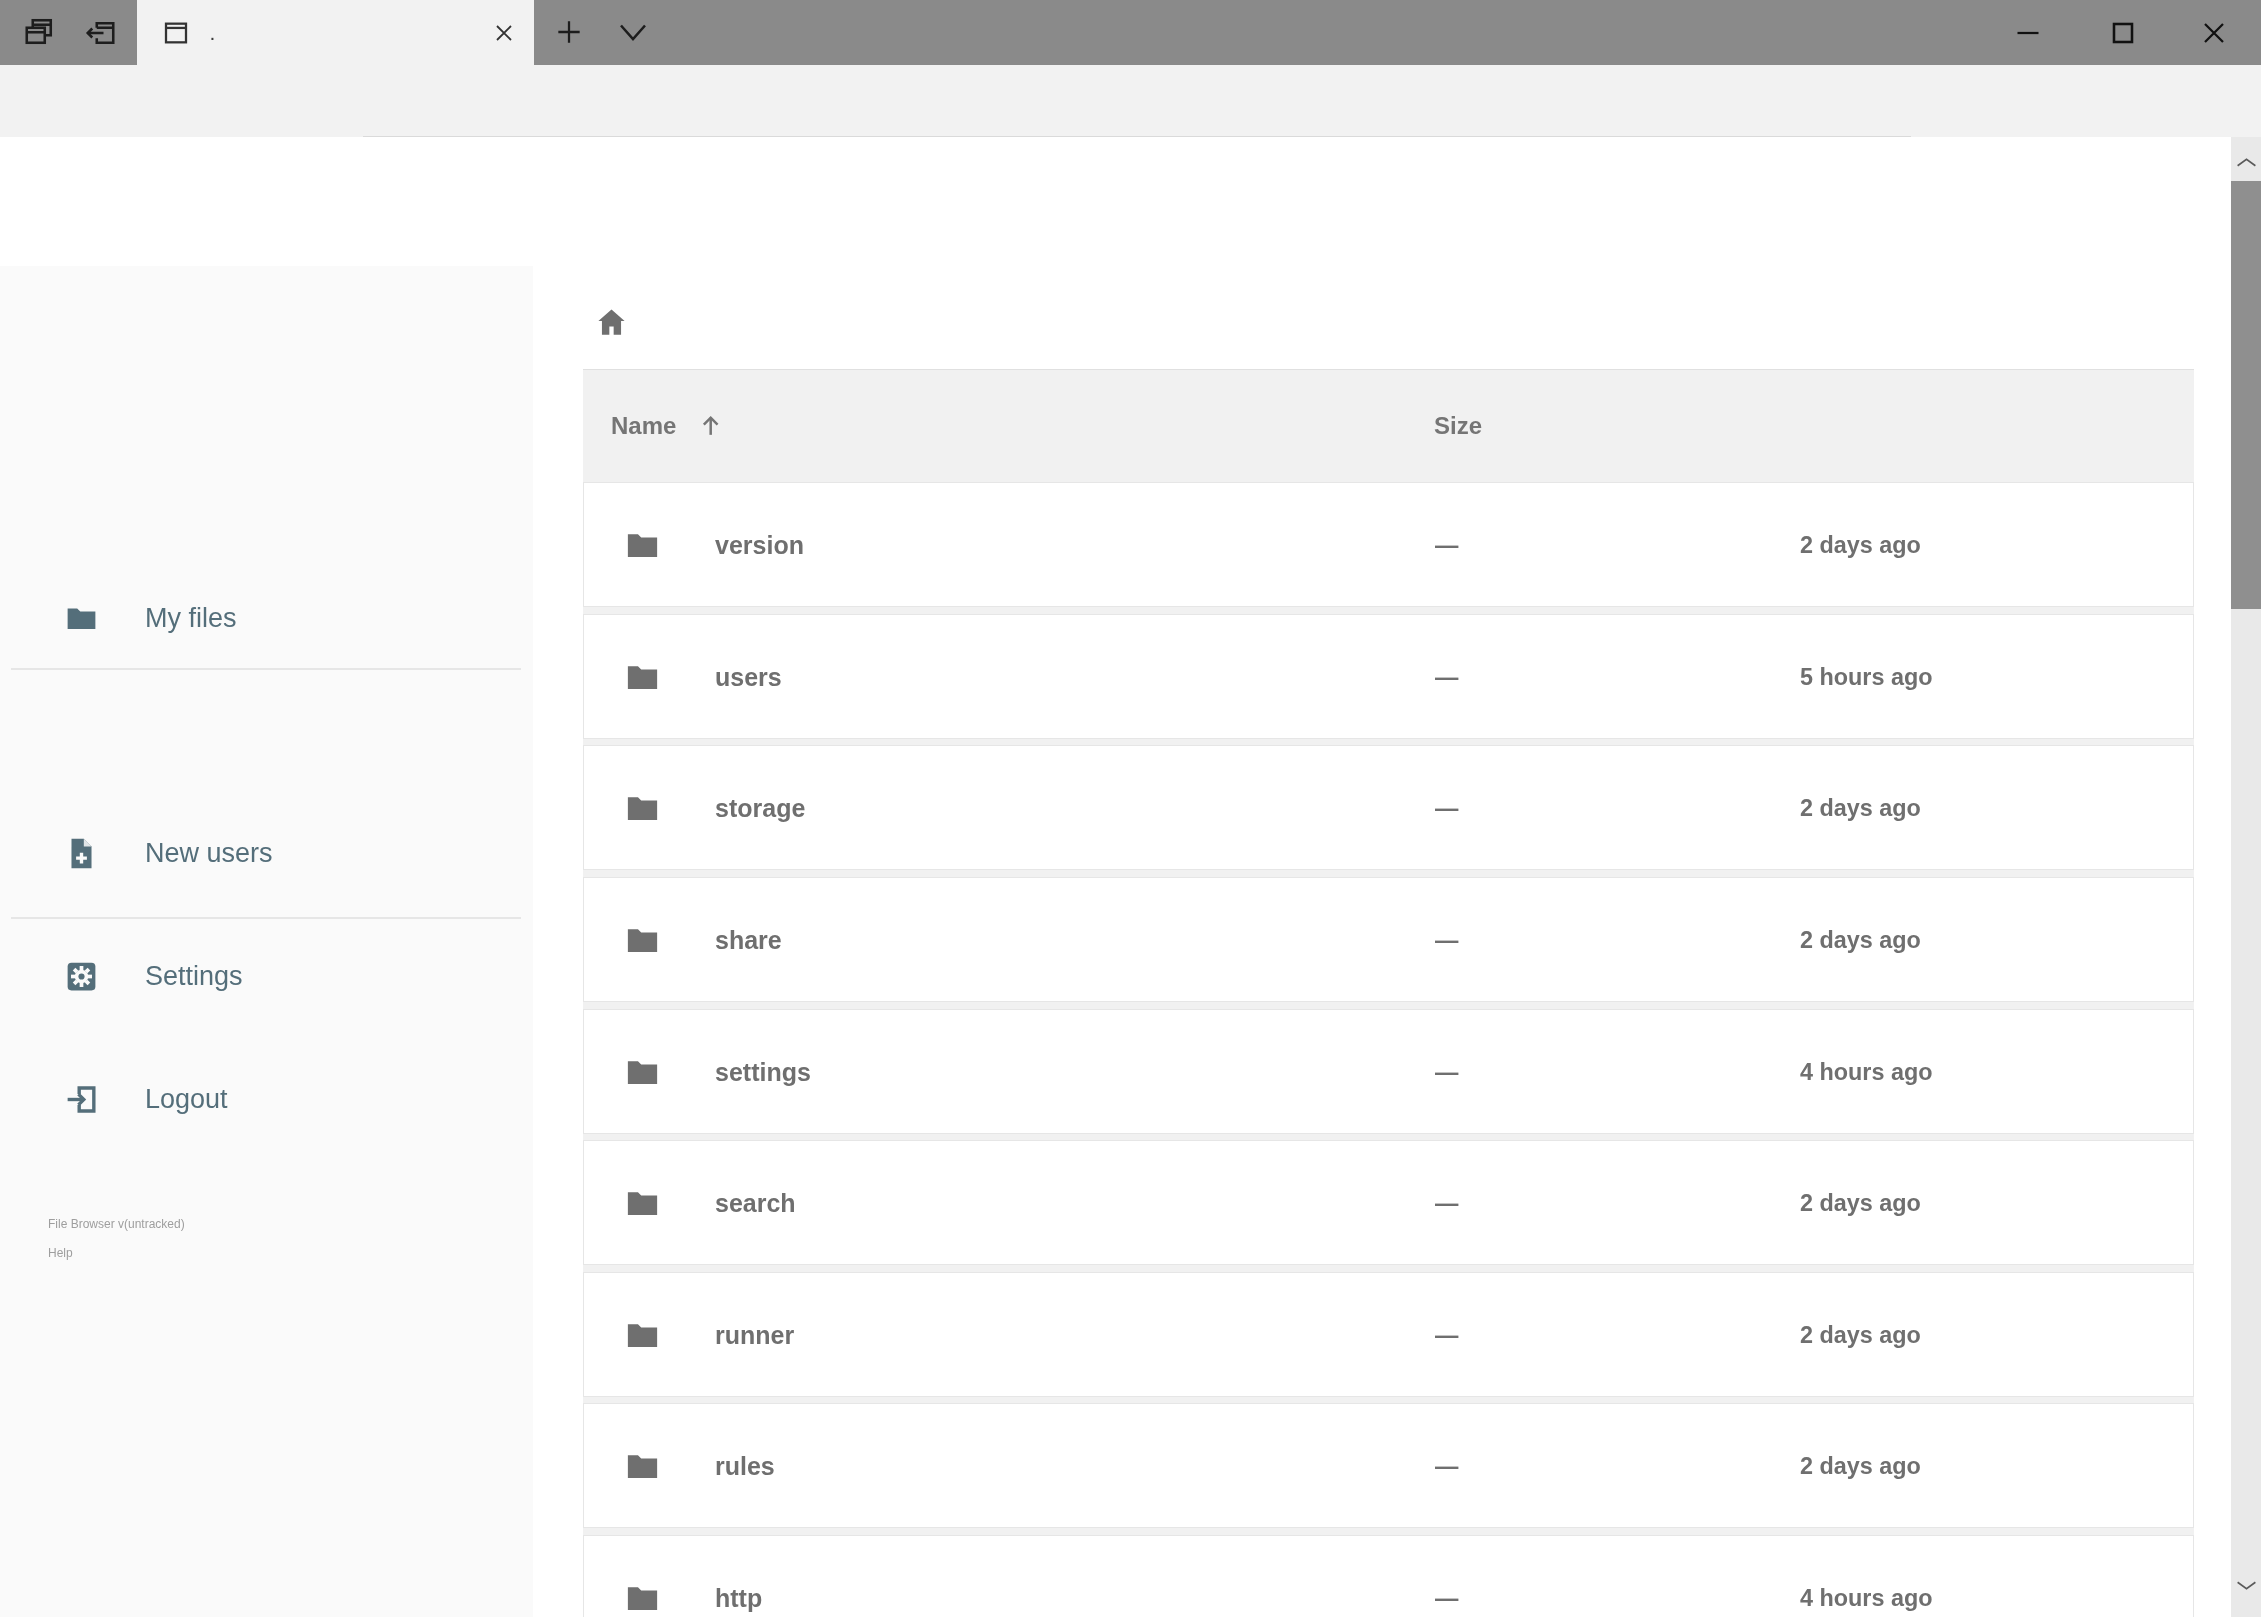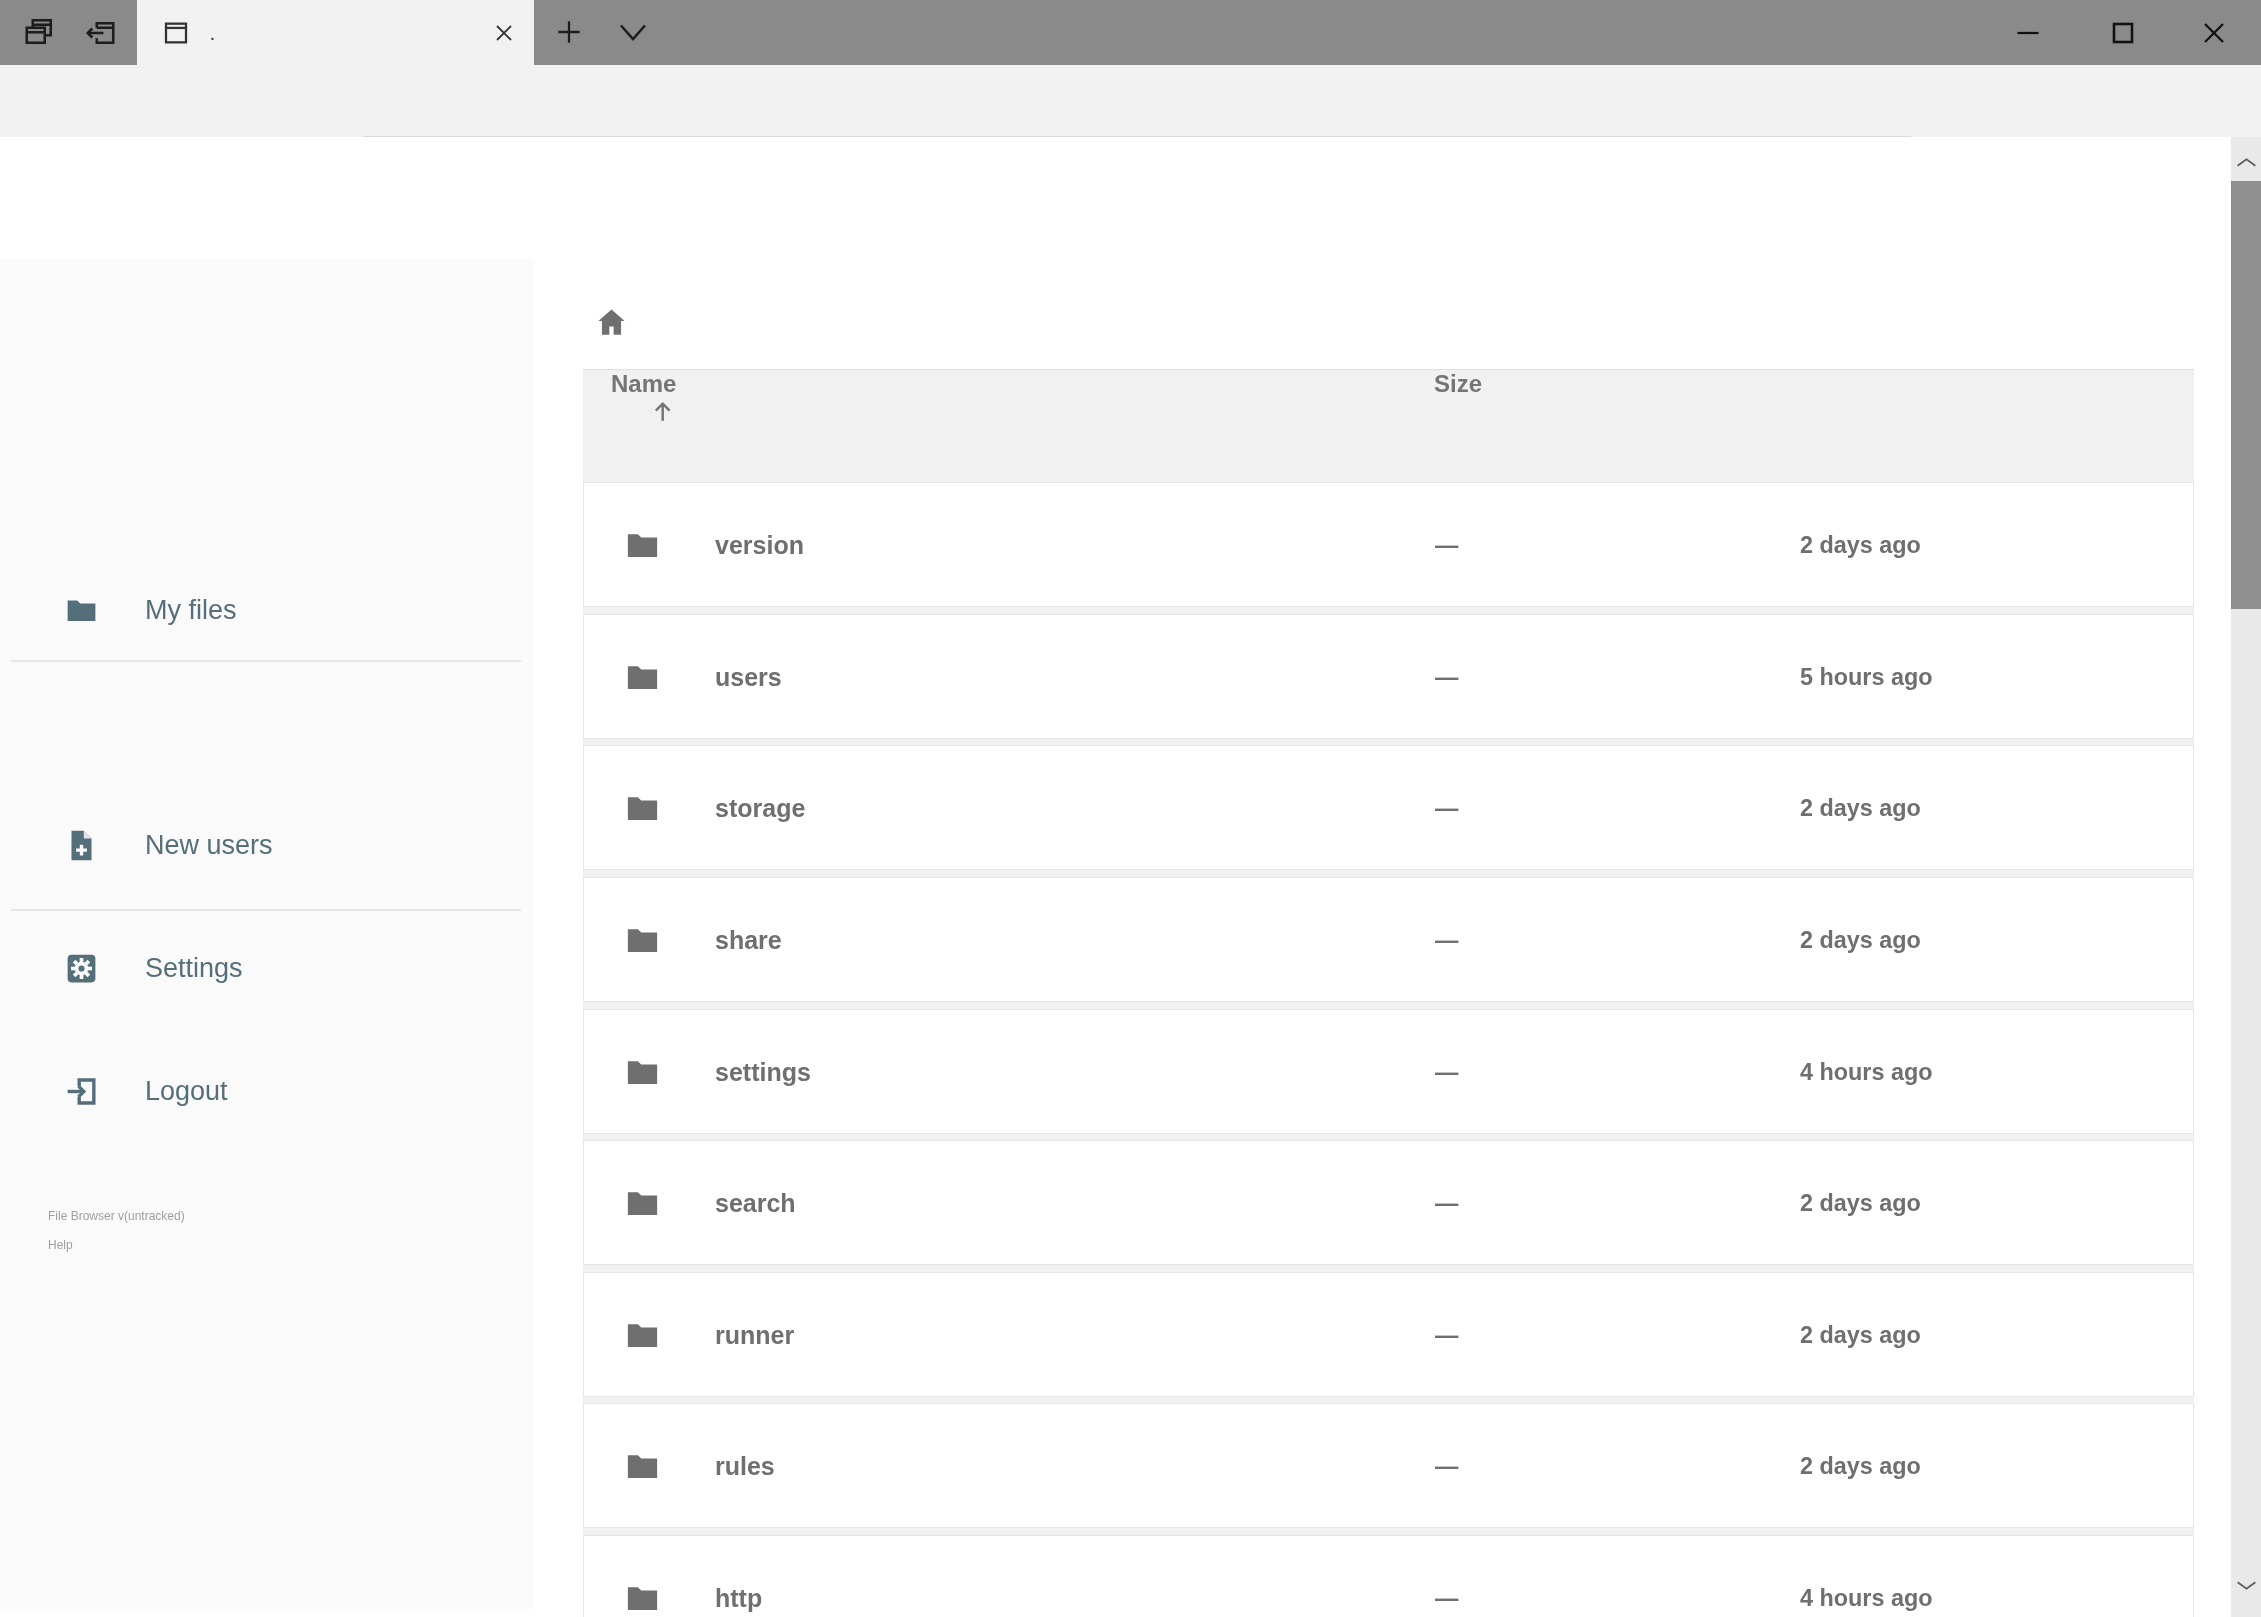--- a/index.html
+++ b/index.html
@@ -37,32 +37,32 @@
   
   .appheader { position:absolute; left:0; top:137px; width:2261px; height:129px; background:#fff; }
   .logo { position:absolute; left:42px; top:175px; width:78px; height:78px; }
   .searchbox { position:absolute; left:149px; top:170px; width:812px; height:90px; background:#f3f3f3; border-radius:6.5px; display:flex; align-items:center; }
   .search-ic { margin-left:34px; color:#545454; }
   .searchbox input { border:none; outline:none; background:transparent; font-family:inherit; font-size:26px; color:#444; margin-left:21px; width:662px; }
   .searchbox input::placeholder { color:#9aa0a6; opacity:1; }
   .hdr-ic { position:absolute; top:195px; width:39px; height:39px; color:#546e7a; cursor:pointer; }
 
   
-  .sidebar { position:absolute; left:0; top:258px; width:533px; height:1351px; background:#fafafa; }
+  .sidebar { position:absolute; left:0; top:266px; width:533px; height:1351px; background:#fafafa; }
   .side-item { position:absolute; left:0; width:533px; height:89px; display:flex; align-items:center; color:#546e7a; cursor:pointer; }
   .side-item .s-ic { margin-left:63px; }
   .side-item .s-lbl { margin-left:45px; font-size:27px; }
   .side-div { position:absolute; left:11.3px; width:510px; height:1.6px; background:#e6e6e6; }
   .side-foot { position:absolute; left:48px; font-size:12px; color:#9e9e9e; }
 
   
   .main { position:absolute; left:533px; top:266px; width:1728px; height:1351px; background:#fff; }
   .crumb-home { position:absolute; left:60px; top:38px; color:#6f6f6f; cursor:pointer; }
   .listing { position:absolute; left:50px; top:103px; width:1611px; height:1247px; background:#f1f1f1; border-top:0.8px solid #e0e0e0; }
-  .lhead { position:absolute; top:0; height:111px; display:flex; align-items:flex-end; font-size:24px; font-weight:700; color:#757575;flex-direction:column; }
+  .lhead { position:absolute; top:0; height:111px; display:flex; align-items:center; font-size:24px; font-weight:700; color:#757575; }
   .lhead.name { left:28px; cursor:pointer; }
   .lhead.size { left:851px; }
   .lhead.mod { left:1216px; }
   .sort-arrow { margin-left:21px; color:#757575; }
   .card { position:absolute; left:0; width:1611px; height:125px; background:#fff; border:0.8px solid #e6e6e6; cursor:pointer;font-weight:bold; }
   .card .f-ic { position:absolute; left:39px; top:43px; color:#6f6f6f; }
   .card .f-name { position:absolute; left:131px; top:0; height:125px; display:flex; align-items:center; font-size:25px; color:#6f6f6f; }
   .card .f-size { position:absolute; left:851px; top:0; height:125px; display:flex; align-items:center; font-size:23.4px; color:#6f6f6f; }
   .card .f-mod { position:absolute; left:1216px; top:0; height:125px; display:flex; align-items:center; font-size:23.4px; color:#6f6f6f; }
 

